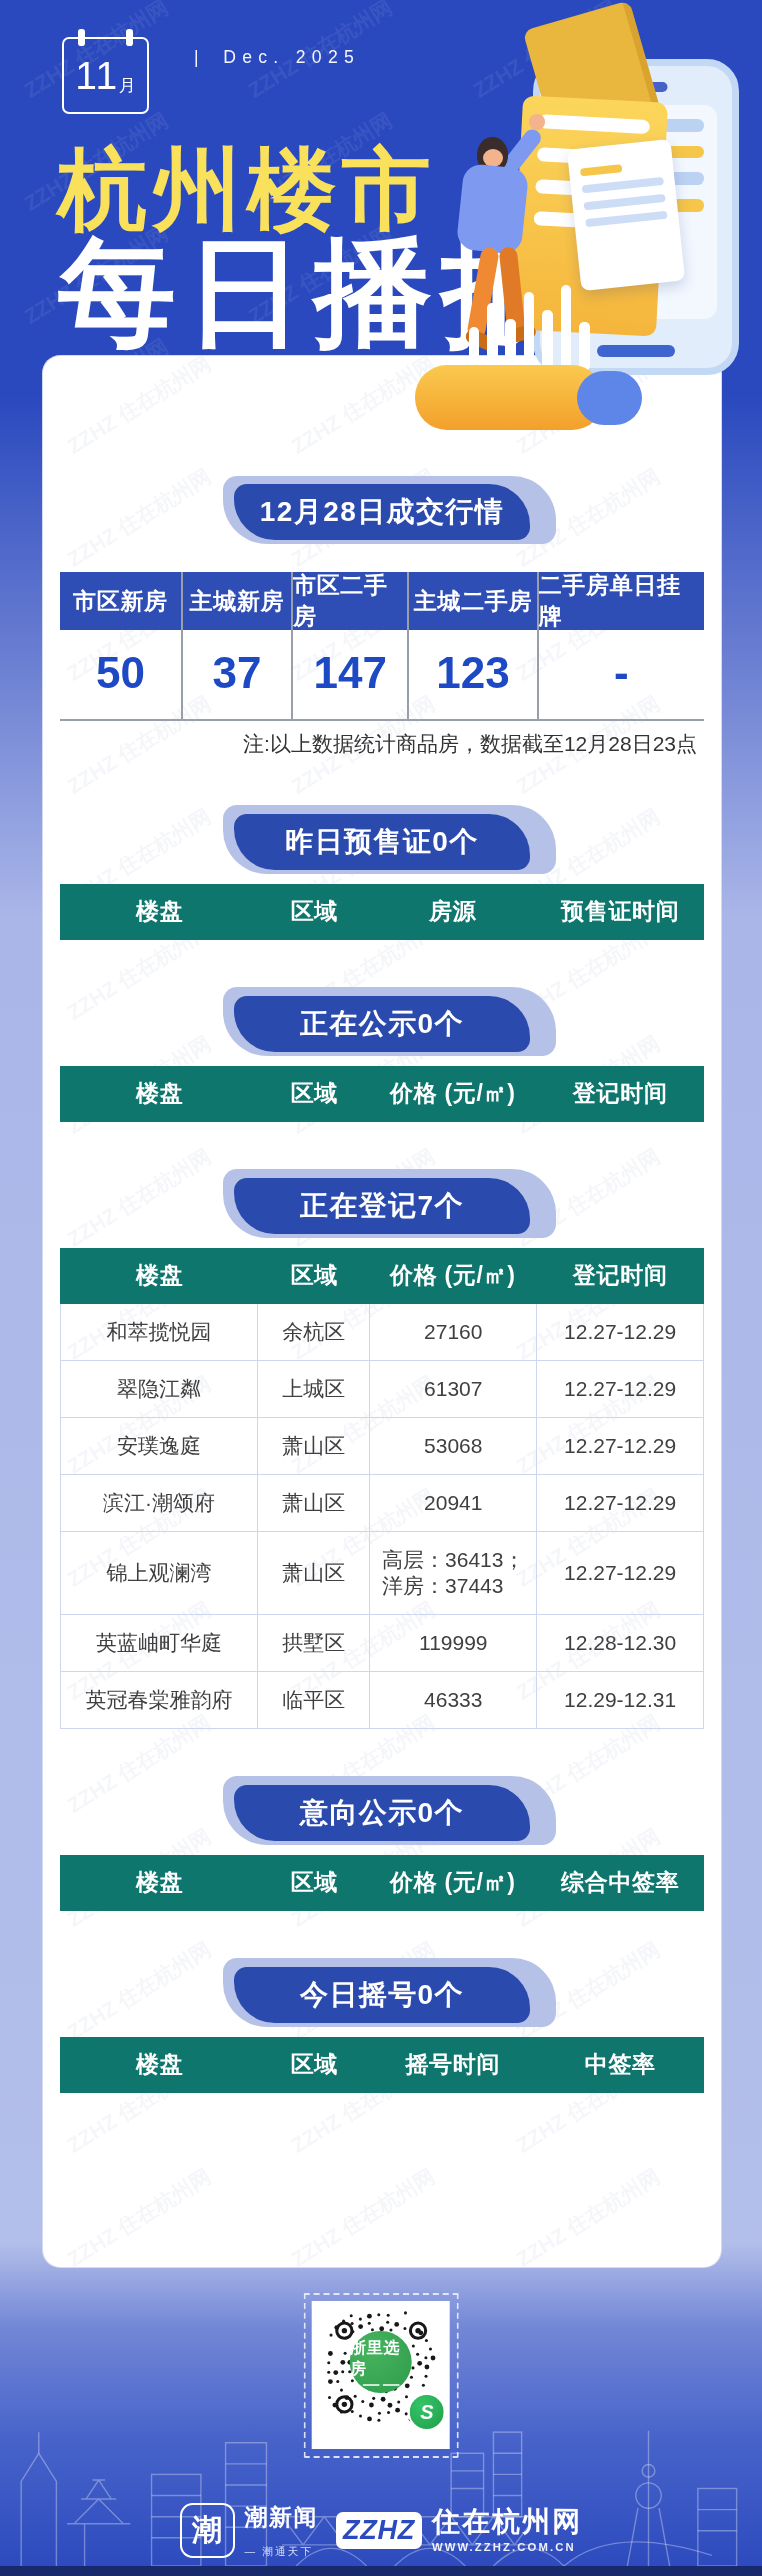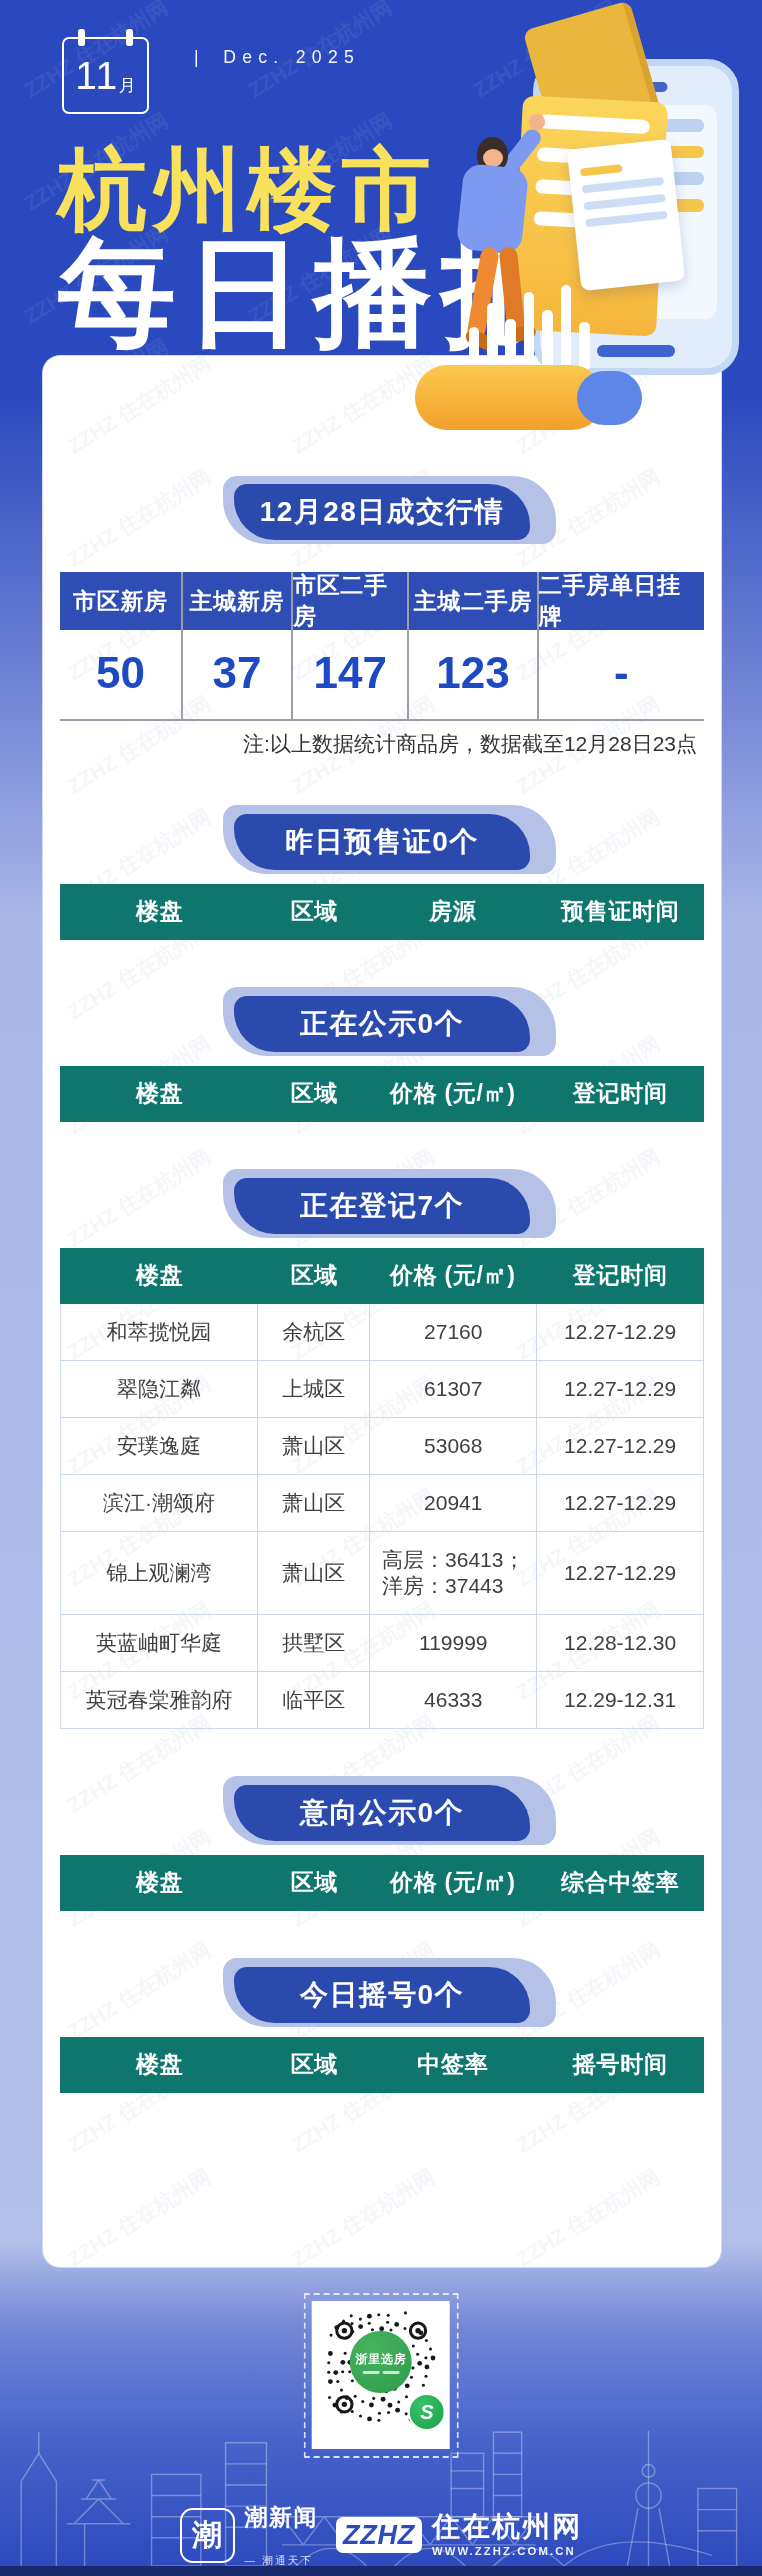--- a/index.html
+++ b/index.html
@@ -96,32 +96,32 @@
   .td span{font-size:21px;color:#3f3f3f;line-height:26px;white-space:pre-line;text-align:left;}
   
   .skyline{position:absolute;left:0;bottom:10px;width:762px;height:155px;}
   .qr-frame{position:absolute;left:50%;top:2293px;transform:translateX(-50%);
             border:2.1px dashed rgba(235,240,255,.9);padding:6.3px;border-radius:1.4px;}
   .qr-white{position:relative;width:138px;height:148px;background:#fff;}
   .qr-white svg{position:absolute;left:5.6px;top:2.8px;width:127px;height:127px;}
   .qr-disc{position:absolute;left:50%;top:61px;transform:translate(-50%,-50%);width:62px;height:62px;border-radius:50%;
            background:radial-gradient(circle at 35% 30%,#46b35e,#2d9c4b);display:flex;flex-direction:column;
            align-items:center;justify-content:center;}
-  .qr-disc .lbl{color:#fff;font-size:12px;font-weight:700;letter-spacing:0.7px;}
+  .qr-disc .lbl{color:#fff;font-size:16px;font-weight:700;letter-spacing:0.7px;}
   .qr-disc .tiny{display:flex;gap:3.5px;margin-top:3.5px;}
   .qr-disc .tiny i{display:block;width:17px;height:2.8px;border-radius:1.4px;background:rgba(255,255,255,.75);}
   .qr-badge{position:absolute;right:4.2px;bottom:18.3px;width:34px;height:34px;border-radius:50%;
             background:radial-gradient(circle at 35% 30%,#35c468,#1f9e4a);border:2.1px solid #fff;
             color:#fff;font-size:20px;font-weight:700;display:flex;align-items:center;justify-content:center;font-style:italic;}
   .logos{position:absolute;left:0;top:2502px;width:762px;display:flex;align-items:center;justify-content:center;gap:18.3px;}
   .chao{display:flex;align-items:center;gap:10px;}
   .chao-icon{width:51px;height:51px;border:2.1px solid #fff;border-radius:12.7px;color:#fff;
              font-size:30px;font-weight:700;display:flex;align-items:center;justify-content:center;}
   .chao-name{color:#fff;font-size:23px;font-weight:700;letter-spacing:1.4px;}
-  .chao-slogan{color:rgba(255,255,255,.8);font-size:10.6px;margin-top:21px;letter-spacing:2.1px;}
+  .chao-slogan{color:rgba(255,255,255,.8);font-size:10.6px;margin-top:12px;letter-spacing:2.1px;}
   .zzhz{display:flex;align-items:center;gap:10px;}
   .zzhz-badge{background:#fff;color:#2b4abe;font-weight:900;font-style:italic;font-size:27px;
               padding:2.8px 7px;border-radius:7px;letter-spacing:0.7px;}
   .zzhz-name{color:#fff;font-size:28px;font-weight:900;letter-spacing:2.1px;line-height:1;}
   .zzhz-url{color:rgba(255,255,255,.92);font-size:11.3px;font-weight:700;letter-spacing:2.1px;margin-top:4.2px;}
   .navybar{position:absolute;left:0;bottom:0;width:762px;height:10px;background:#182a6b;}
 </style>
 </head>
 <body>
 
@@ -453,22 +453,22 @@
 
       <div class="sec">
         <div class="pill">
           <div class="acc"></div>
           <div class="bodyp">今日摇号0个</div>
         </div>
         <div class="dtable">
             <div class="thead">
               <div class="th" style="width: 31%;">楼盘</div>
               <div class="th" style="width: 17%;">区域</div>
+              <div class="th" style="width: 26%;">摇号时间</div>
               <div class="th" style="width: 26%;">中签率</div>
-              <div class="th" style="width: 26%;">摇号时间</div>
             </div>
           </div>
       </div>
     </div>
   </div>
 
   <svg class="skyline" viewBox="0 0 1081 220" preserveAspectRatio="none">
     <g stroke="rgba(255,255,255,.32)" stroke-width="2" fill="none">
       <path d="M30 220 V100 L55 60 L80 100 V220"></path>
         <path d="M55 60 V30"></path>

